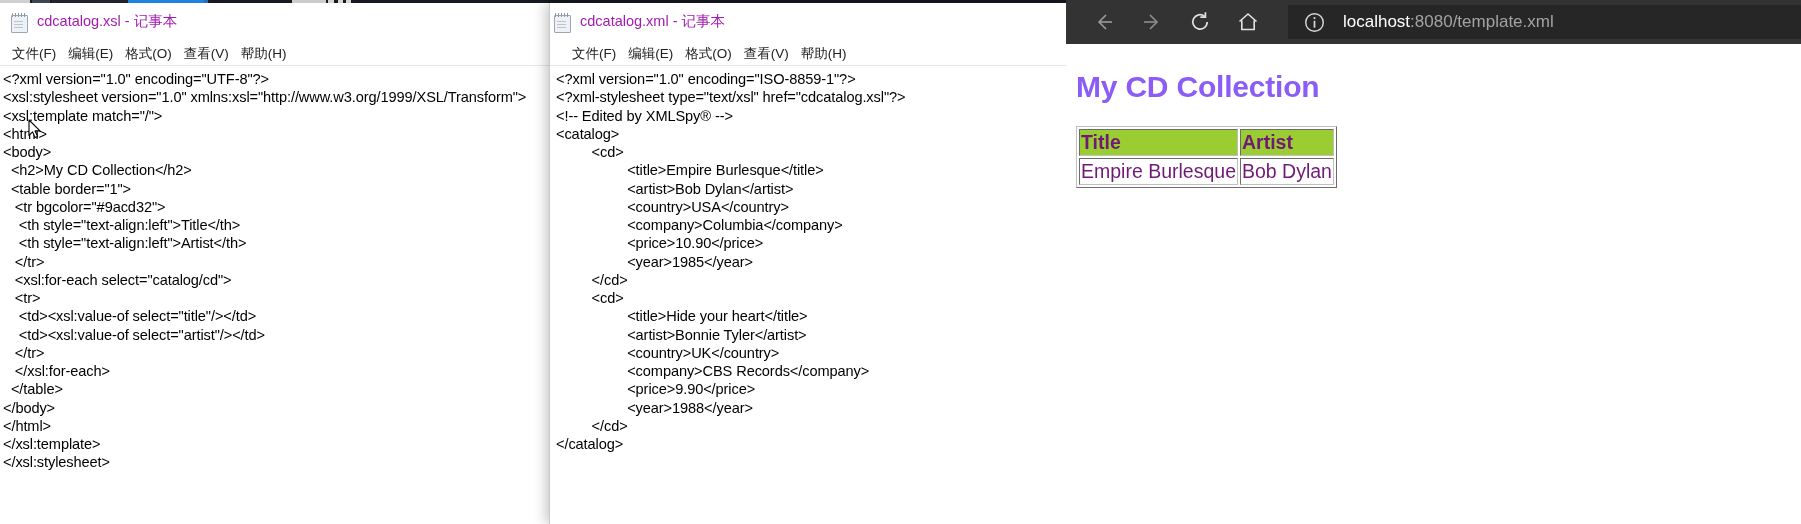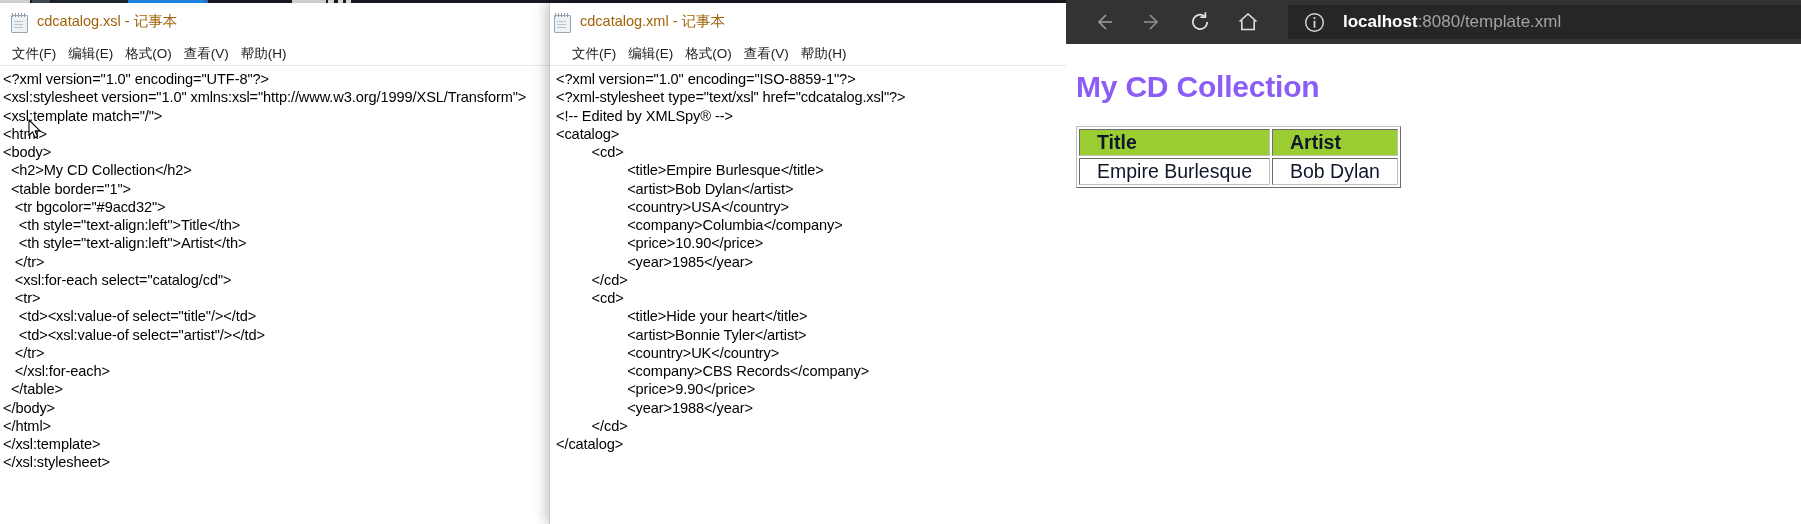--- a/index.html
+++ b/index.html
@@ -64,21 +64,21 @@
         transparent 1px, transparent 3px);
   }
   .np-icon .line {
     position: absolute;
     left: 3px;
     width: 9px; height: 1px;
     background: #b9c4ce;
   }
   .np-title-text {
     font-size: 14.5px;
-    color: #a16207;
+    color: #a21caf;
     white-space: nowrap;
     font-family: "Liberation Sans", sans-serif;
   }
   .np-menubar {
     height: 26px;
     display: flex;
     align-items: flex-end;
     padding-left: 6px;
     background: #ffffff;
     border-bottom: 1px solid #e6e6e6;
@@ -164,21 +164,21 @@
     margin-right: 18px;
   }
   .br-url {
     font-size: 17px;
     color: #a3a3a3;
     white-space: nowrap;
     font-family: "Liberation Sans", sans-serif;
   }
   .br-url .host {
     color: #ffffff;
-    font-weight: bold;
+    font-weight: normal;
   }
   .br-content {
     background: #ffffff;
     height: 480px;
     padding: 8px 0 0 10px;
     box-sizing: border-box;
   }
   .br-h2 {
     margin: 18px 0 0 0;
     font-size: 30px;
@@ -189,24 +189,24 @@
   }
   .cd-table {
     margin-top: 22px;
     border-collapse: separate;
     border-spacing: 2px;
     border: 1px outset #c0c0c0;
     background: #ffffff;
   }
   .cd-table td, .cd-table th {
     border: 1px inset #c0c0c0;
-    padding: 1px 17px;
+    padding: 1px 1px;
     font-size: 19.5px;
     font-family: "Liberation Sans", sans-serif;
-    color: #0f172a;
+    color: #701a75;
     text-align: left;
     white-space: nowrap;
     margin-left: 40px;
   }
   .cd-table th {
     font-weight: bold;
   }
   .cd-table tr.header-row th {
     background: #9acd32;
   }

